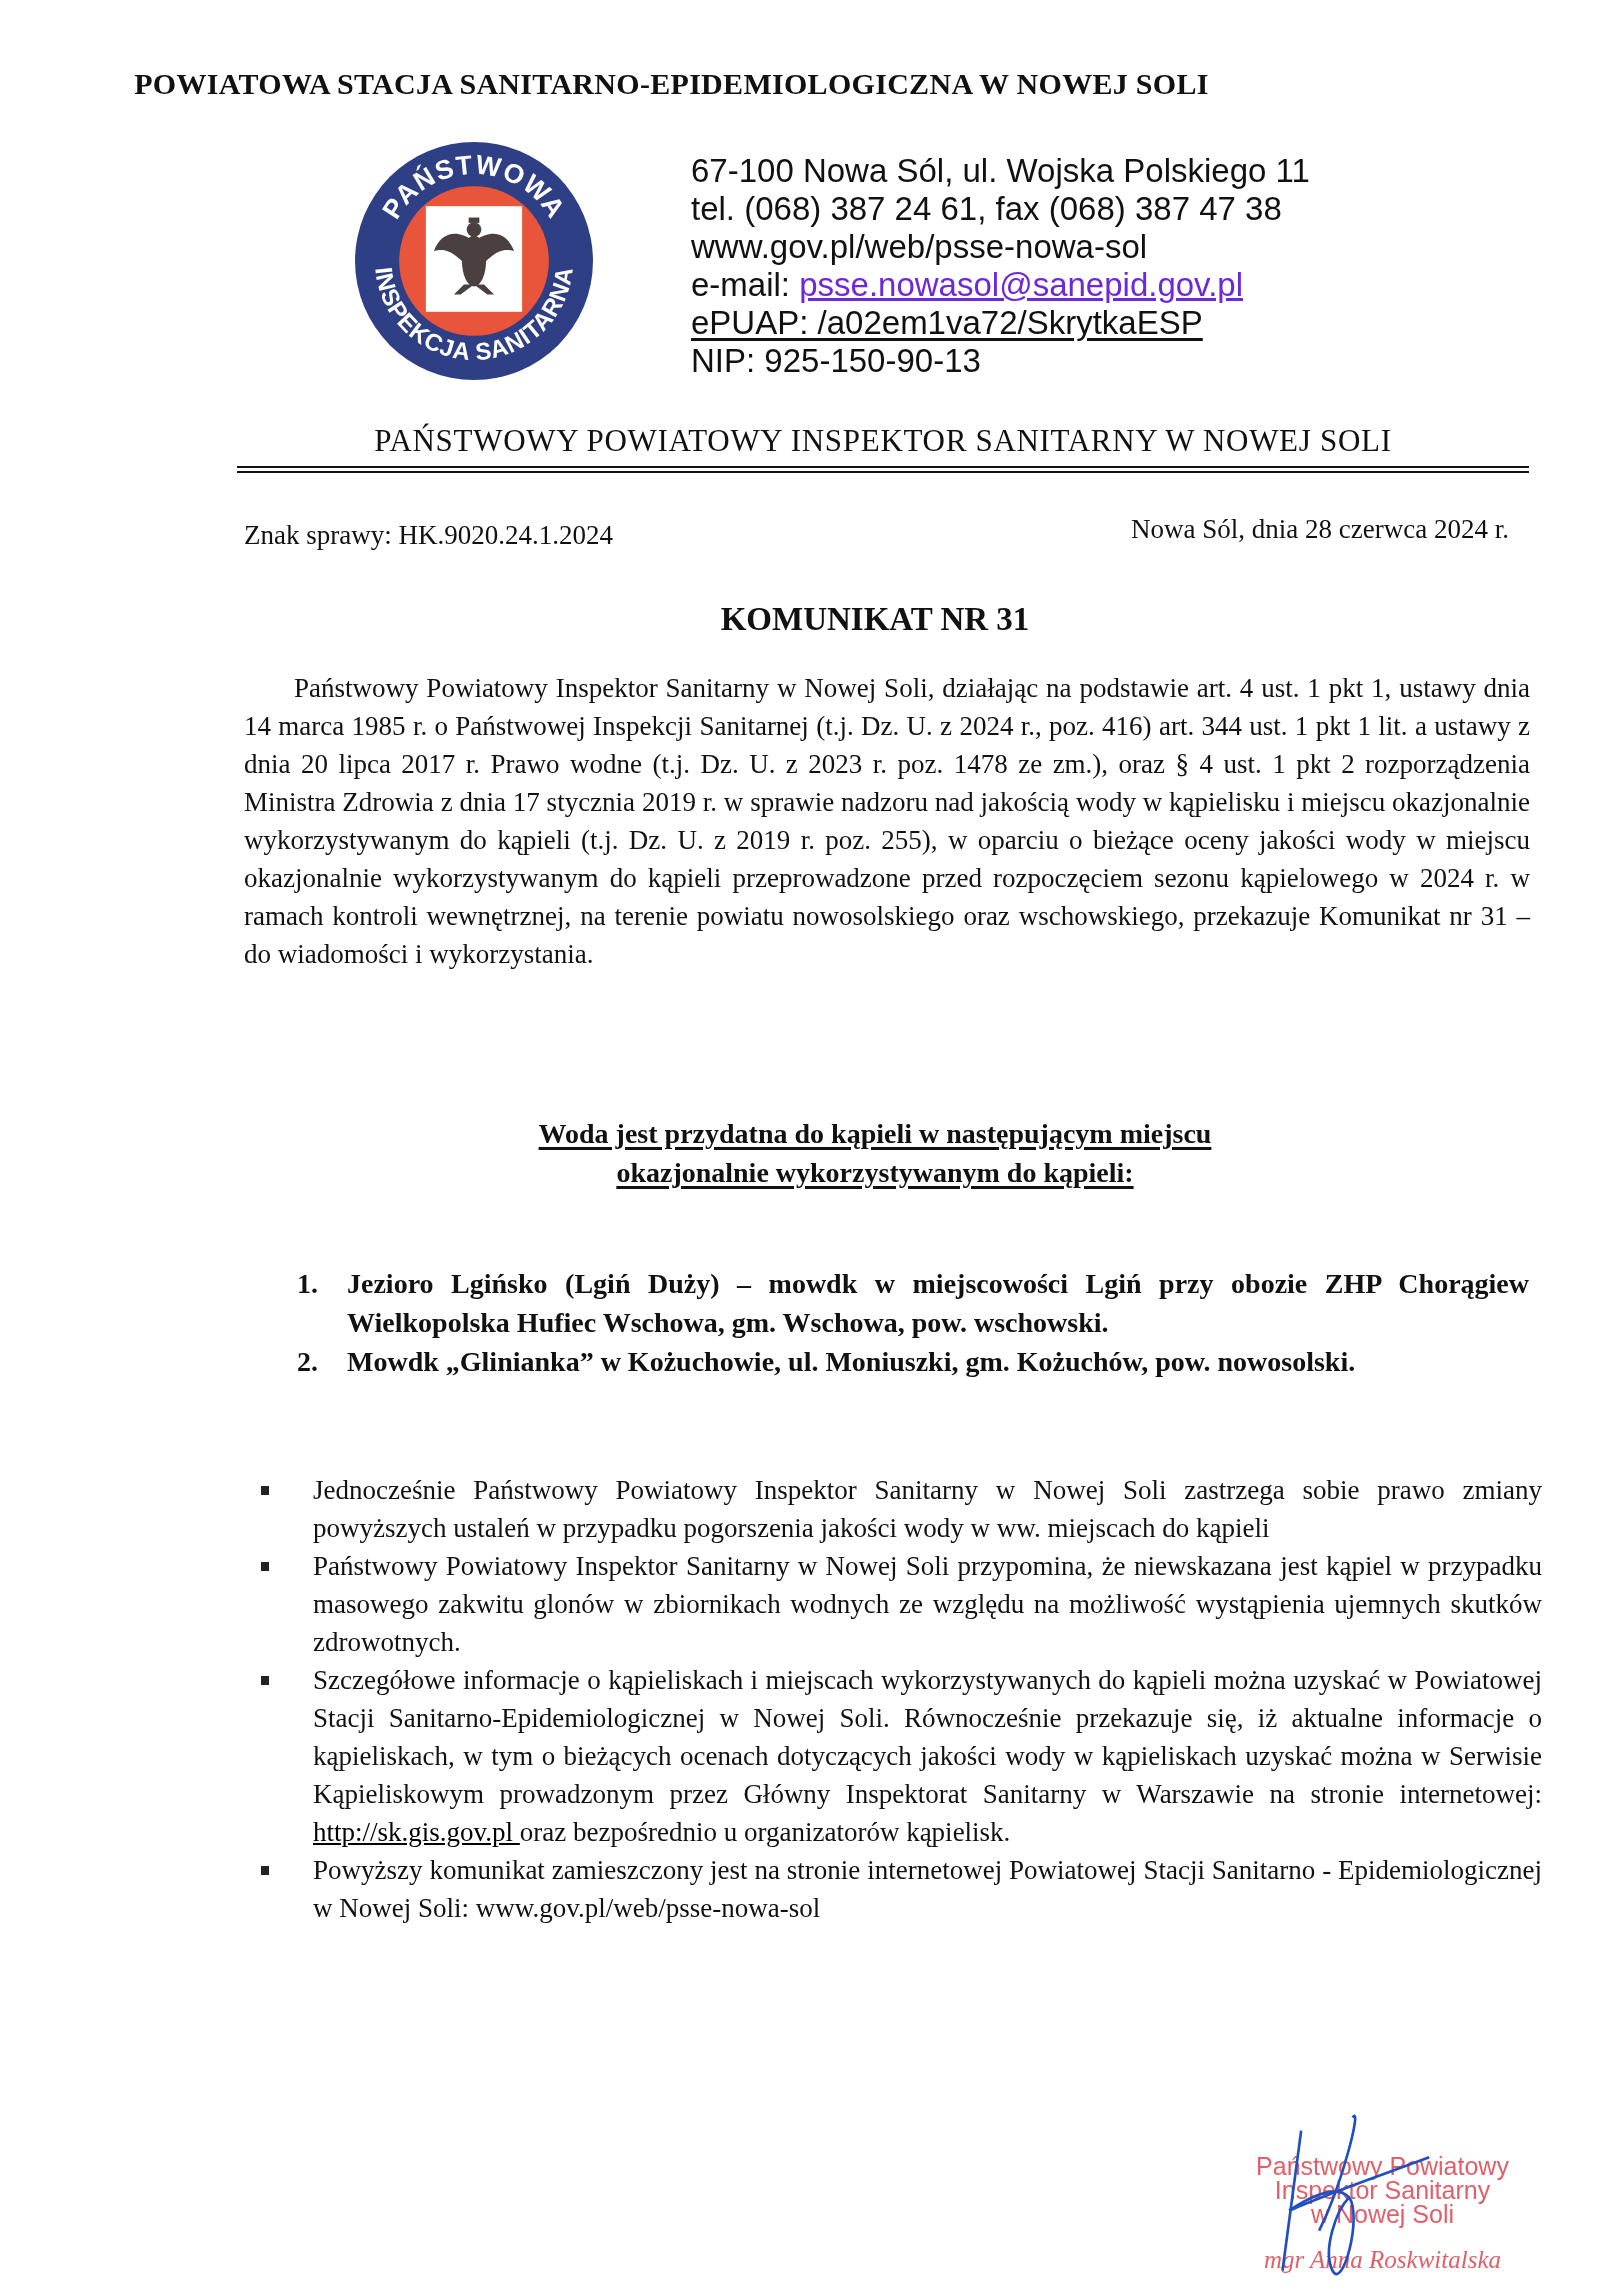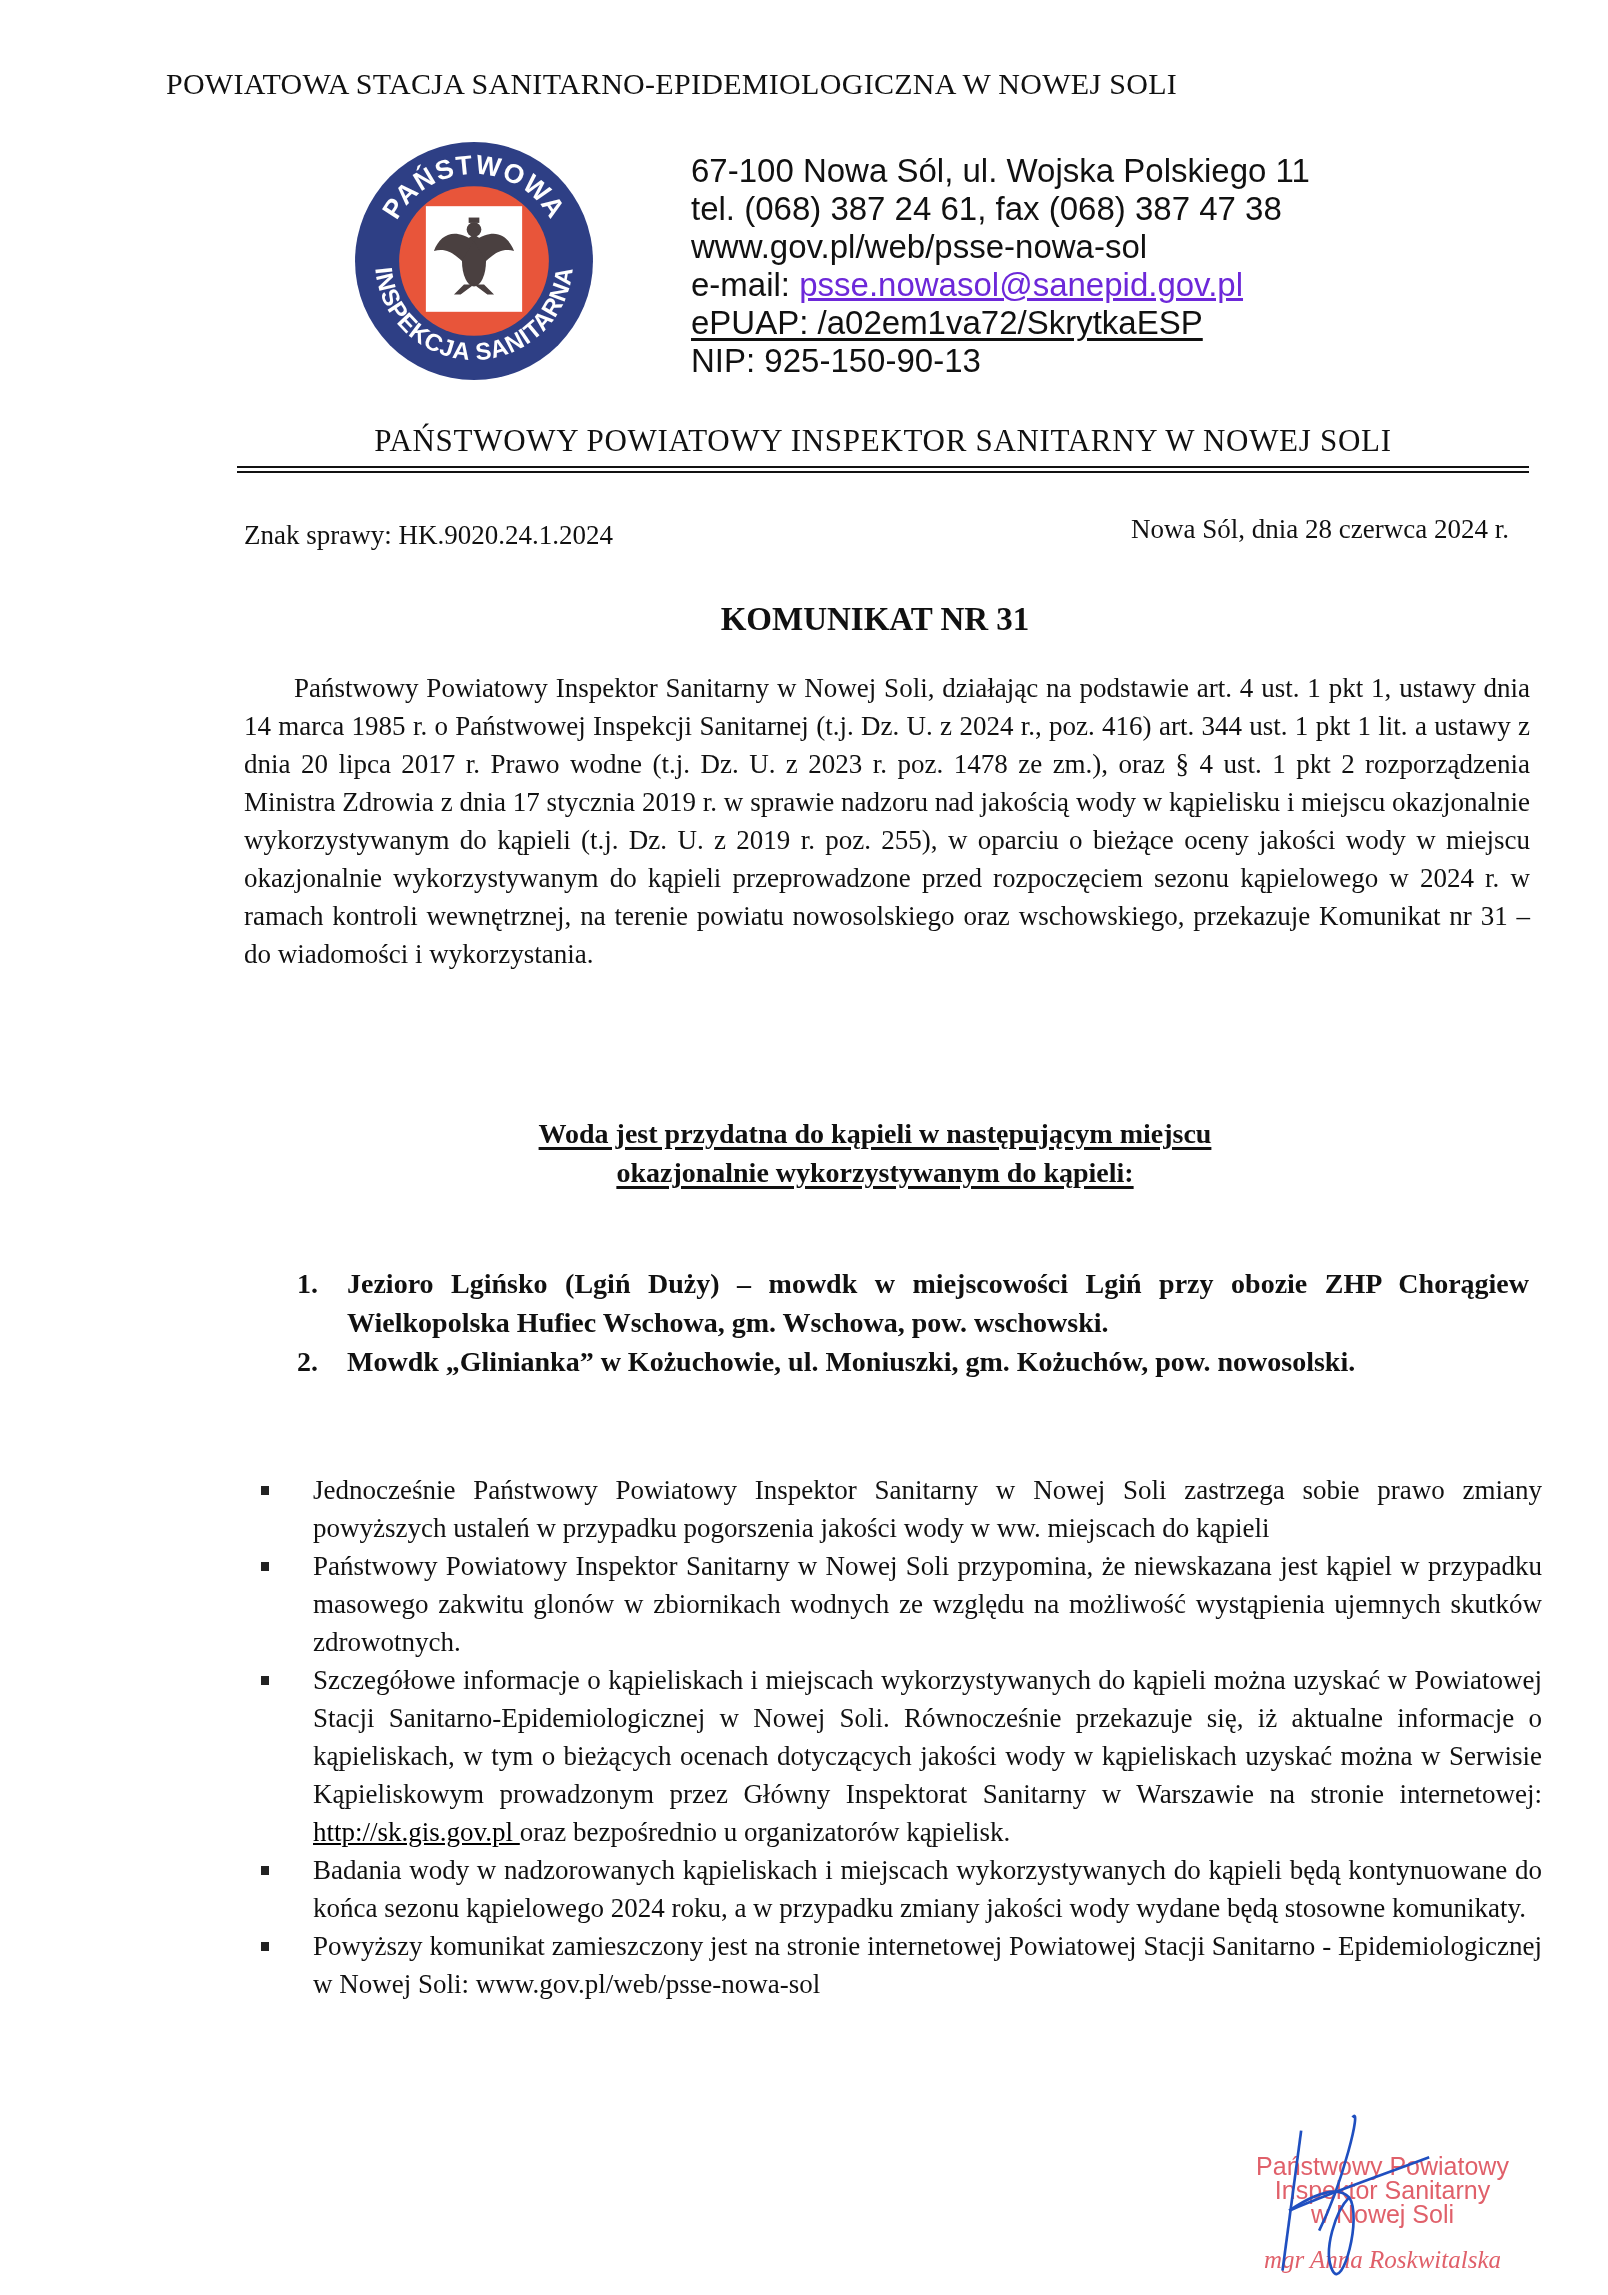--- a/index.html
+++ b/index.html
@@ -1,21 +1,21 @@
 <!DOCTYPE html>
 <html style="font-size:10.7px"><head>
 <meta charset="utf-8">
 <style>
   html, body { margin:0; padding:0; background:#ffffff; }
   body { width:1609px; height:2295px; position:relative; overflow:hidden; color:#111; }
   .serif { font-family: "Liberation Serif", "DejaVu Serif", serif; }
   .sans { font-family: "Liberation Sans", "DejaVu Sans", sans-serif; }
   .abs { position:absolute; }
 
-  #org-title { left:0; width:1316px; top:67px; text-align:center; font-weight:normal; font-size:30px; letter-spacing:0.3px; padding-left:27px; box-sizing:border-box; }
+  #org-title { left:0; width:1316px; top:67px; text-align:center; font-weight:bold; font-size:30px; letter-spacing:0.3px; padding-left:27px; box-sizing:border-box; }
 
   #logo { left:347px; top:134px; width:254px; height:254px; }
 
   #contact { left:691px; top:152px; font-size:33px; line-height:38px; color:#111; }
   #contact .link { color:#6d28d9; text-decoration:underline; }
   #contact .ul { text-decoration:underline; text-underline-offset:4px; }
 
   #inspector-title { left:237px; width:1292px; top:423px; text-align:center; font-size:31px; letter-spacing:0.7px; }
   #double-rule { left:237px; top:466px; width:1292px; height:6.7px; border-top:2.7px solid #111; border-bottom:2.7px solid #111; box-sizing:border-box; }
 
@@ -97,21 +97,20 @@
 
 <ol class="abs serif" id="places">
   <li><span class="num">1.</span><span>Jezioro Lgińsko (Lgiń Duży) – mowdk w miejscowości Lgiń przy obozie ZHP Chorągiew Wielkopolska Hufiec Wschowa, gm.  Wschowa, pow. wschowski.</span></li>
   <li><span class="num">2.</span><span>Mowdk „Glinianka” w Kożuchowie, ul. Moniuszki, gm. Kożuchów, pow. nowosolski.</span></li>
 </ol>
 
 <ul class="abs serif" id="notes">
   <li><span class="bullet"></span><span>Jednocześnie Państwowy Powiatowy Inspektor Sanitarny w Nowej Soli zastrzega sobie prawo zmiany powyższych ustaleń w przypadku pogorszenia jakości wody w ww. miejscach do kąpieli</span></li>
   <li><span class="bullet"></span><span>Państwowy Powiatowy Inspektor Sanitarny w Nowej Soli przypomina, że niewskazana jest kąpiel w przypadku masowego zakwitu glonów w zbiornikach wodnych ze względu na możliwość wystąpienia ujemnych skutków zdrowotnych.</span></li>
   <li><span class="bullet"></span><span>Szczegółowe informacje o kąpieliskach i miejscach wykorzystywanych do kąpieli można uzyskać w Powiatowej Stacji Sanitarno-Epidemiologicznej w Nowej Soli. Równocześnie przekazuje się, iż aktualne informacje o kąpieliskach, w tym o bieżących ocenach dotyczących jakości wody w kąpieliskach uzyskać można w Serwisie Kąpieliskowym prowadzonym przez Główny Inspektorat Sanitarny w Warszawie na stronie internetowej: </span><span class="link">http://sk.gis.gov.pl </span><span>oraz bezpośrednio u organizatorów kąpielisk.</span></li>
-  <li><span class="bullet"></span><span>Badania wody w nadzorowanych kąpieliskach i miejscach wykorzystywanych do kąpieli będą kontynuowane do końca sezonu kąpielowego 2024 roku, a w przypadku zmiany jakości wody wydane będą stosowne komunikaty.</span></li>
   <li><span class="bullet"></span><span>Powyższy komunikat zamieszczony jest na stronie internetowej Powiatowej Stacji Sanitarno - Epidemiologicznej w Nowej Soli: www.gov.pl/web/psse-nowa-sol</span></li>
 </ul>
 
 <div class="abs sans" id="stamp">
   <div>Państwowy Powiatowy</div>
   <div>Inspektor Sanitarny</div>
   <div>w Nowej Soli</div>
   <div class="name">mgr Anna Roskwitalska</div>
 </div>
 

